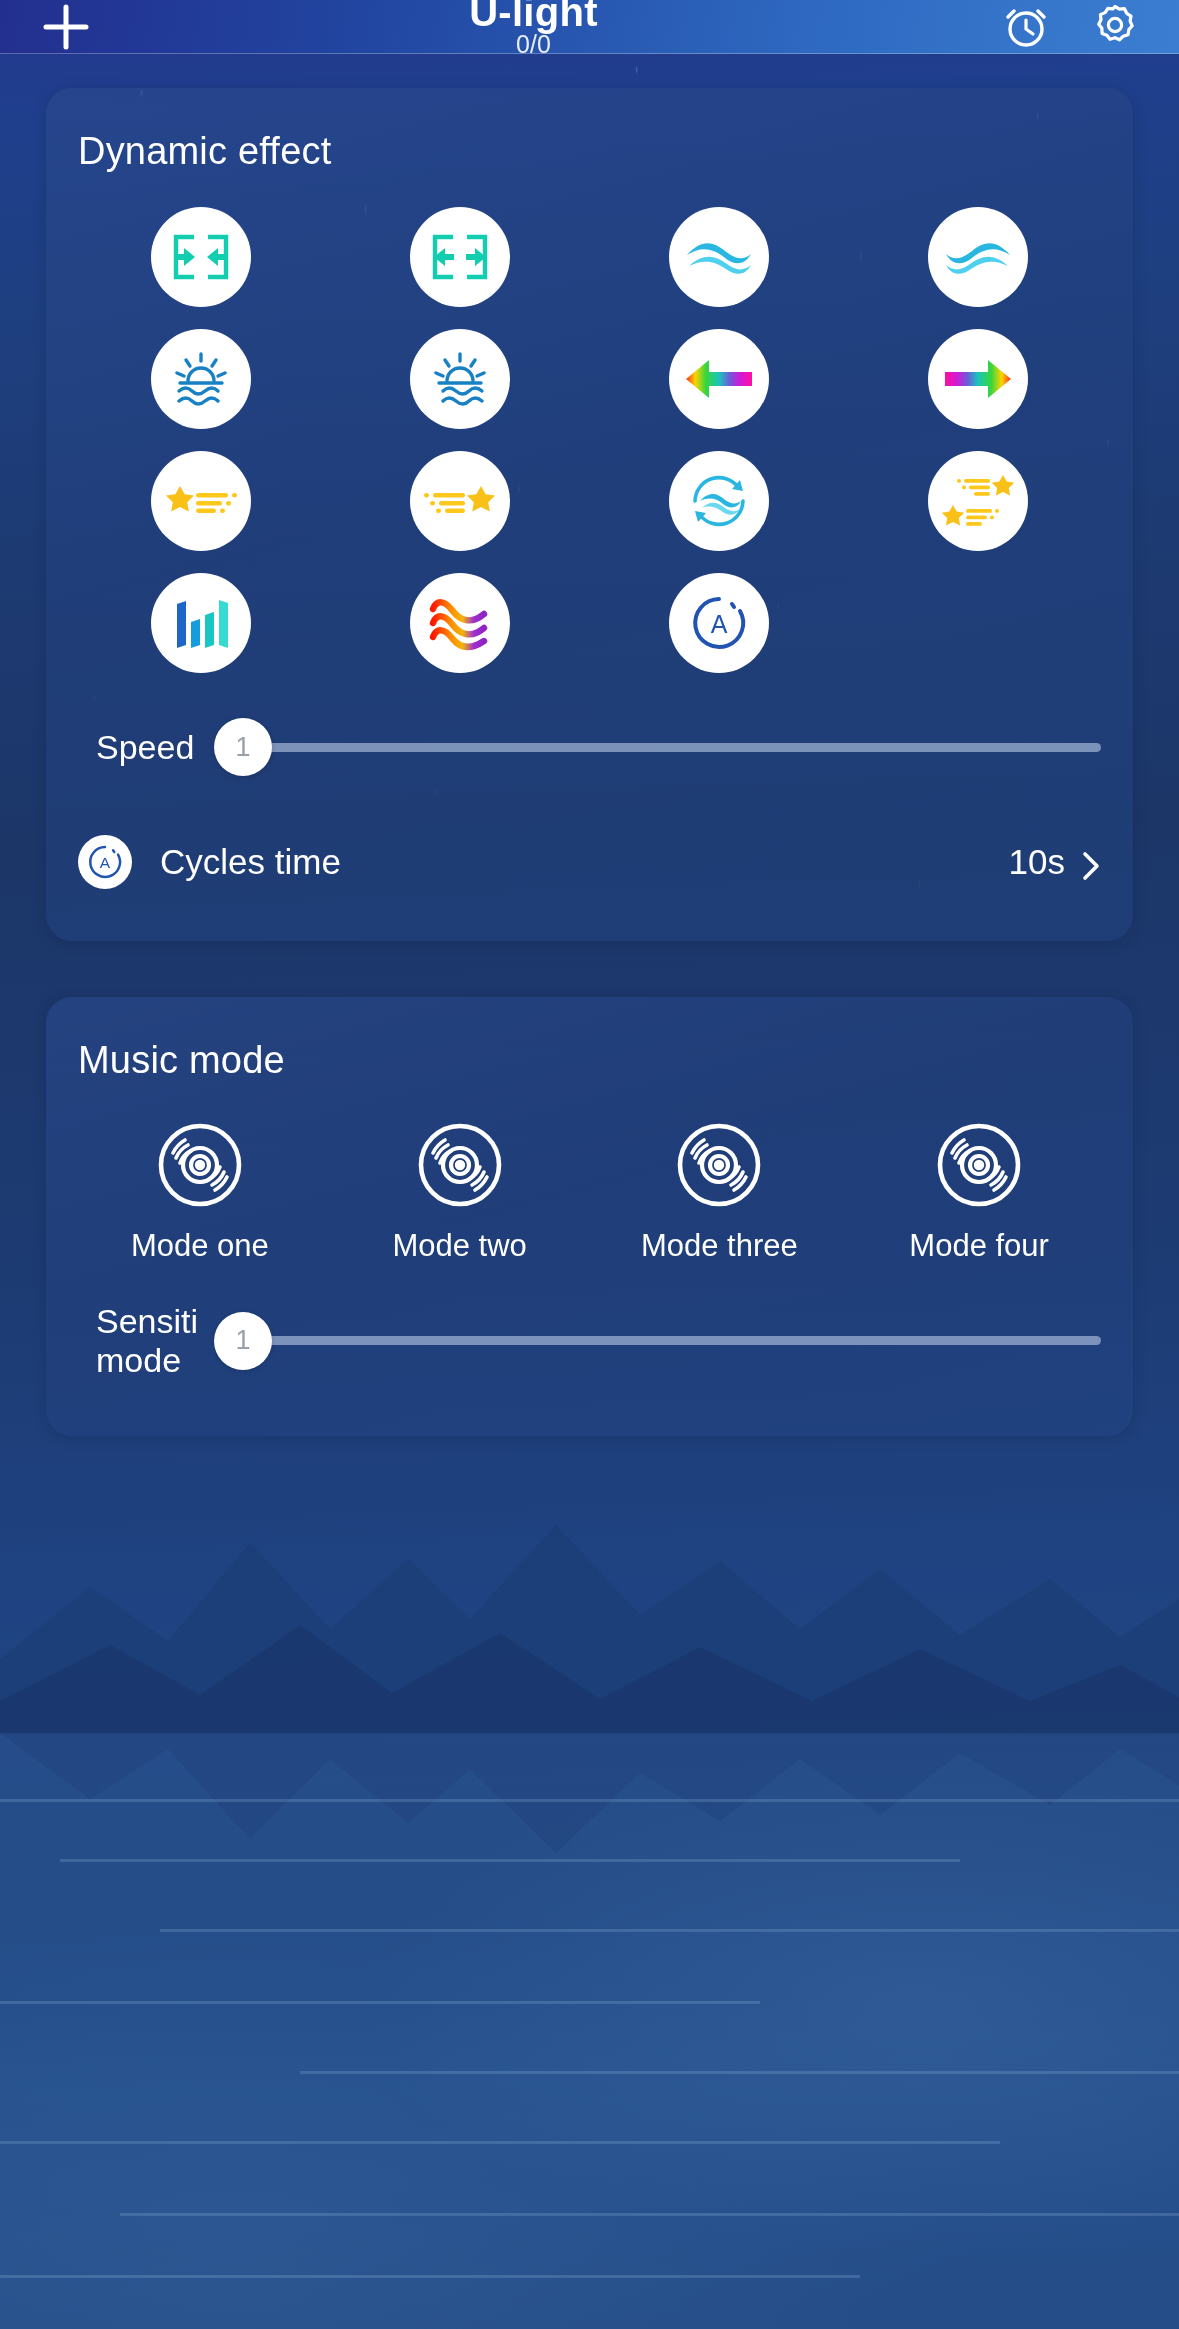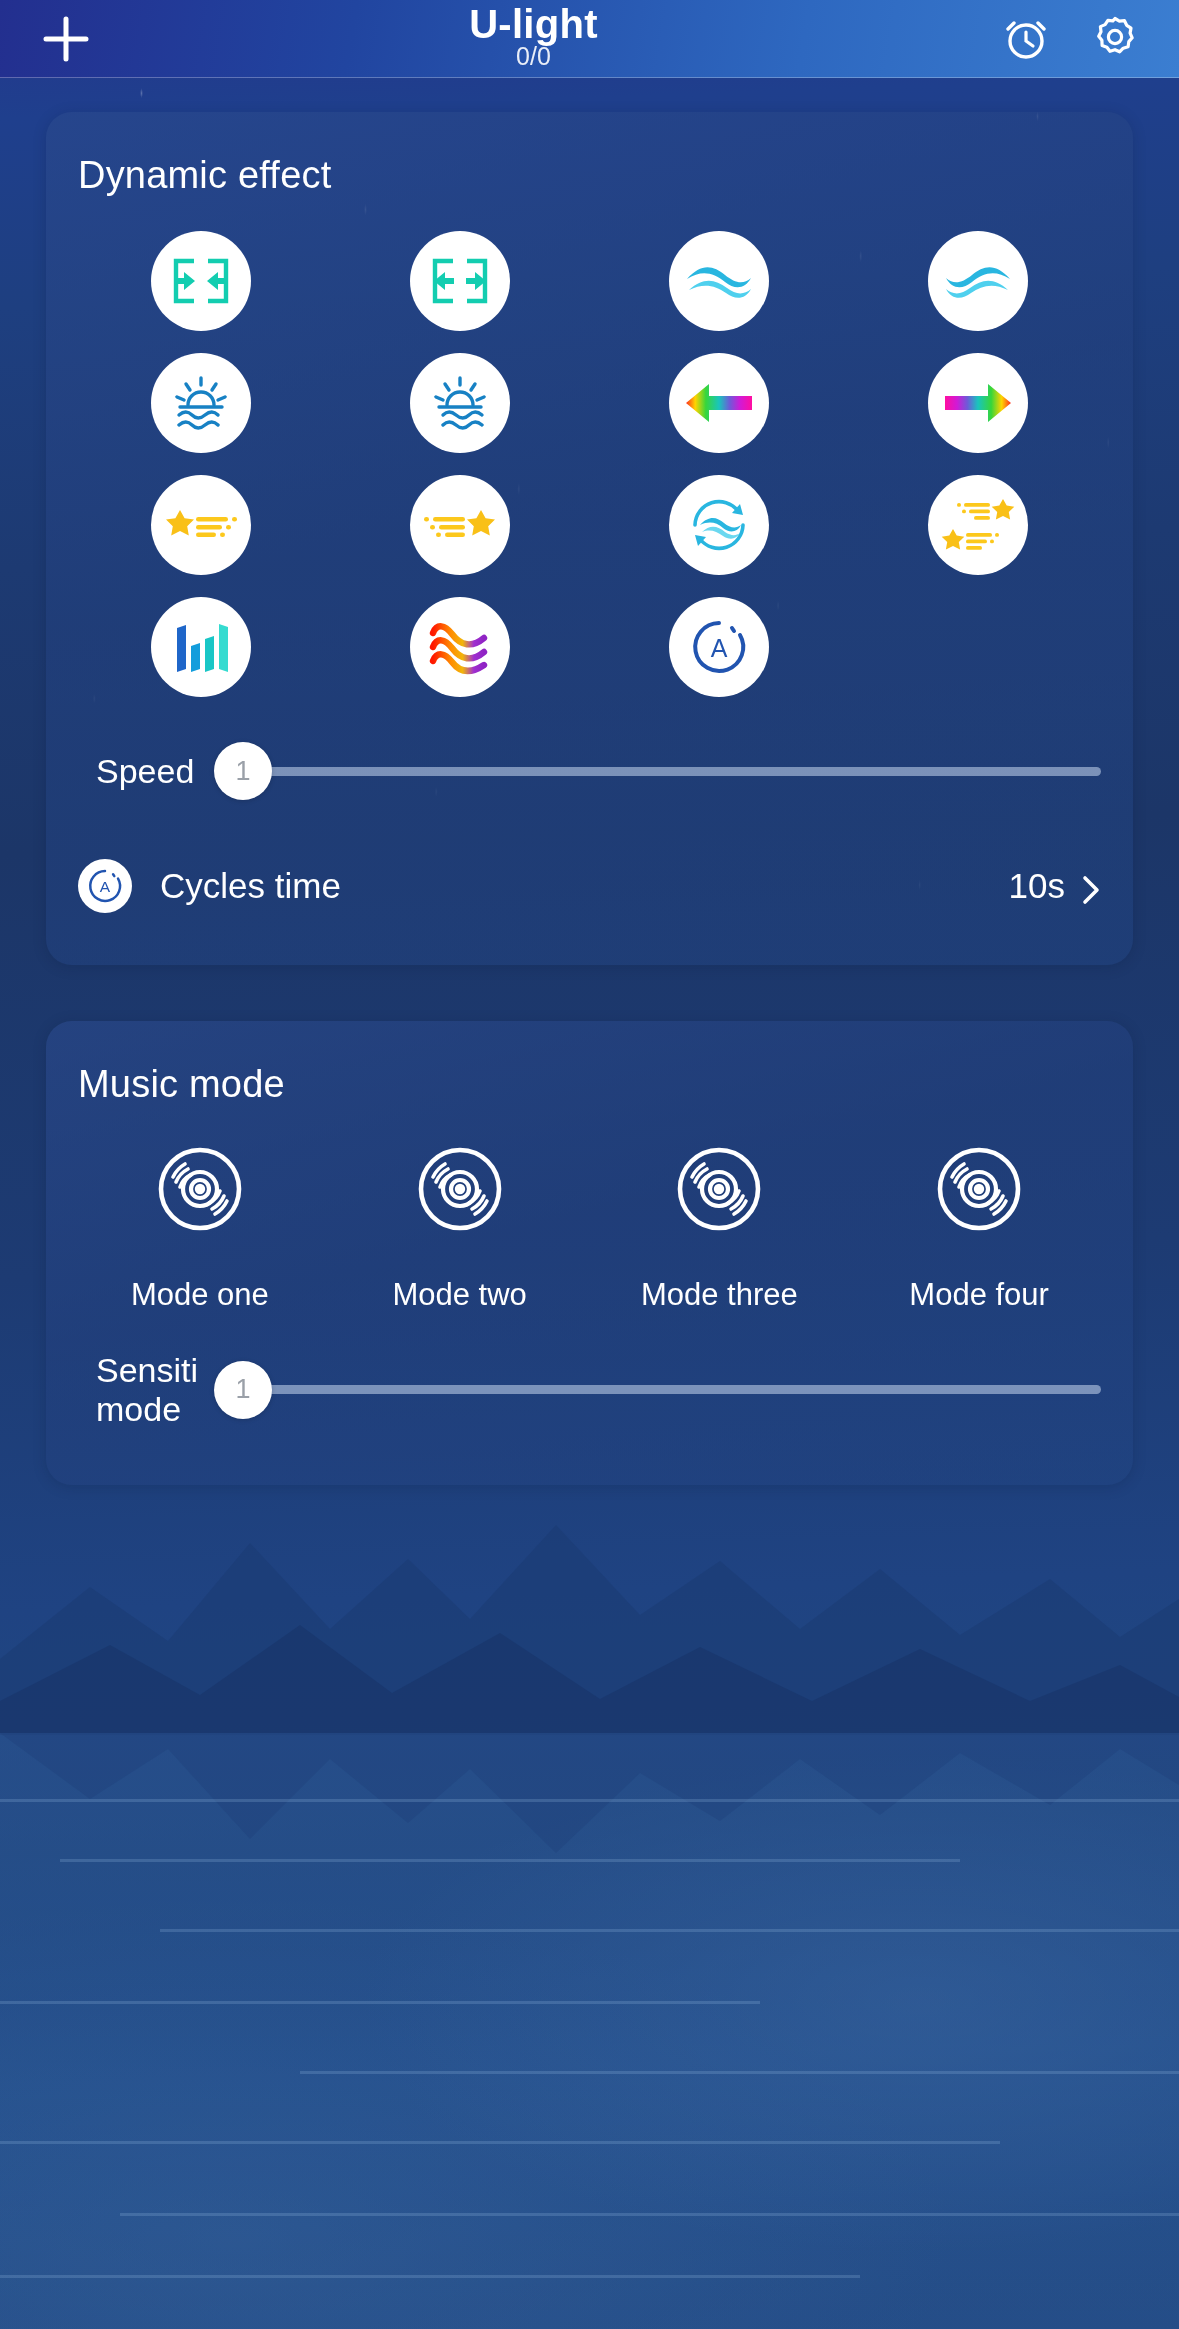--- a/index.html
+++ b/index.html
@@ -36,21 +36,21 @@
       radial-gradient(1.3px 6px at 94% 19%, rgba(255,255,255,.25), transparent),
       radial-gradient(1.4px 5px at 37% 34%, rgba(255,255,255,.20), transparent),
       radial-gradient(1.3px 5px at 78% 38%, rgba(255,255,255,.20), transparent);
   }
   
   .scenery { position:absolute; left:0; right:0; bottom:0; height:1000px; pointer-events:none; }
 
   
   .header {
     position:relative; z-index:5;
-    height:78px; width:100%;
+    height:54px; width:100%;
     display:flex; align-items:center;
     padding:0 40px;
     border-bottom:1px solid rgba(255,255,255,.28);
     background: linear-gradient(100deg,#232f8f 0%, #2145a0 30%, #2e68c0 68%, #3b7ed1 100%);
   }
   .hdr-plus { width:78px; display:flex; align-items:center; justify-content:flex-start; }
   .hdr-title-wrap { flex:1; text-align:center; margin-top:-4px; }
   .hdr-title { color:#fff; font-size:40px; font-weight:600; letter-spacing:.3px; line-height:1.0; }
   .hdr-sub { color:#e9eef8; font-size:25px; line-height:1; }
   .hdr-icons { width:190px; display:flex; align-items:center; justify-content:flex-end; gap:42px; }
@@ -89,21 +89,21 @@
   .cycles-row { display:flex; align-items:center; padding:58px 32px 52px 32px; }
   .cycles-ico {
     width:54px; height:54px; border-radius:50%; background:#fff;
     display:flex; align-items:center; justify-content:center; flex:none;
   }
   .cycles-label { color:#fff; font-size:35px; margin-left:28px; flex:1; }
   .cycles-val { color:#fff; font-size:35px; display:flex; align-items:flex-end; gap:16px; }
 
   
   .music-grid { display:grid; grid-template-columns:repeat(4,1fr); padding:40px 24px 0 24px; }
-  .music-cell { display:flex; flex-direction:column; align-items:center;gap:25px; }
+  .music-cell { display:flex; flex-direction:column; align-items:center; }
   .music-label { color:#fff; font-size:31px; margin-top:20px; white-space:nowrap; }
   .music-card-pad { padding-bottom:56px; }
 </style>
 </head>
 <body>
 
 <div class="stars"></div>
 
 <svg class="scenery" viewBox="0 0 1179 1000" preserveAspectRatio="none">
   <defs>

